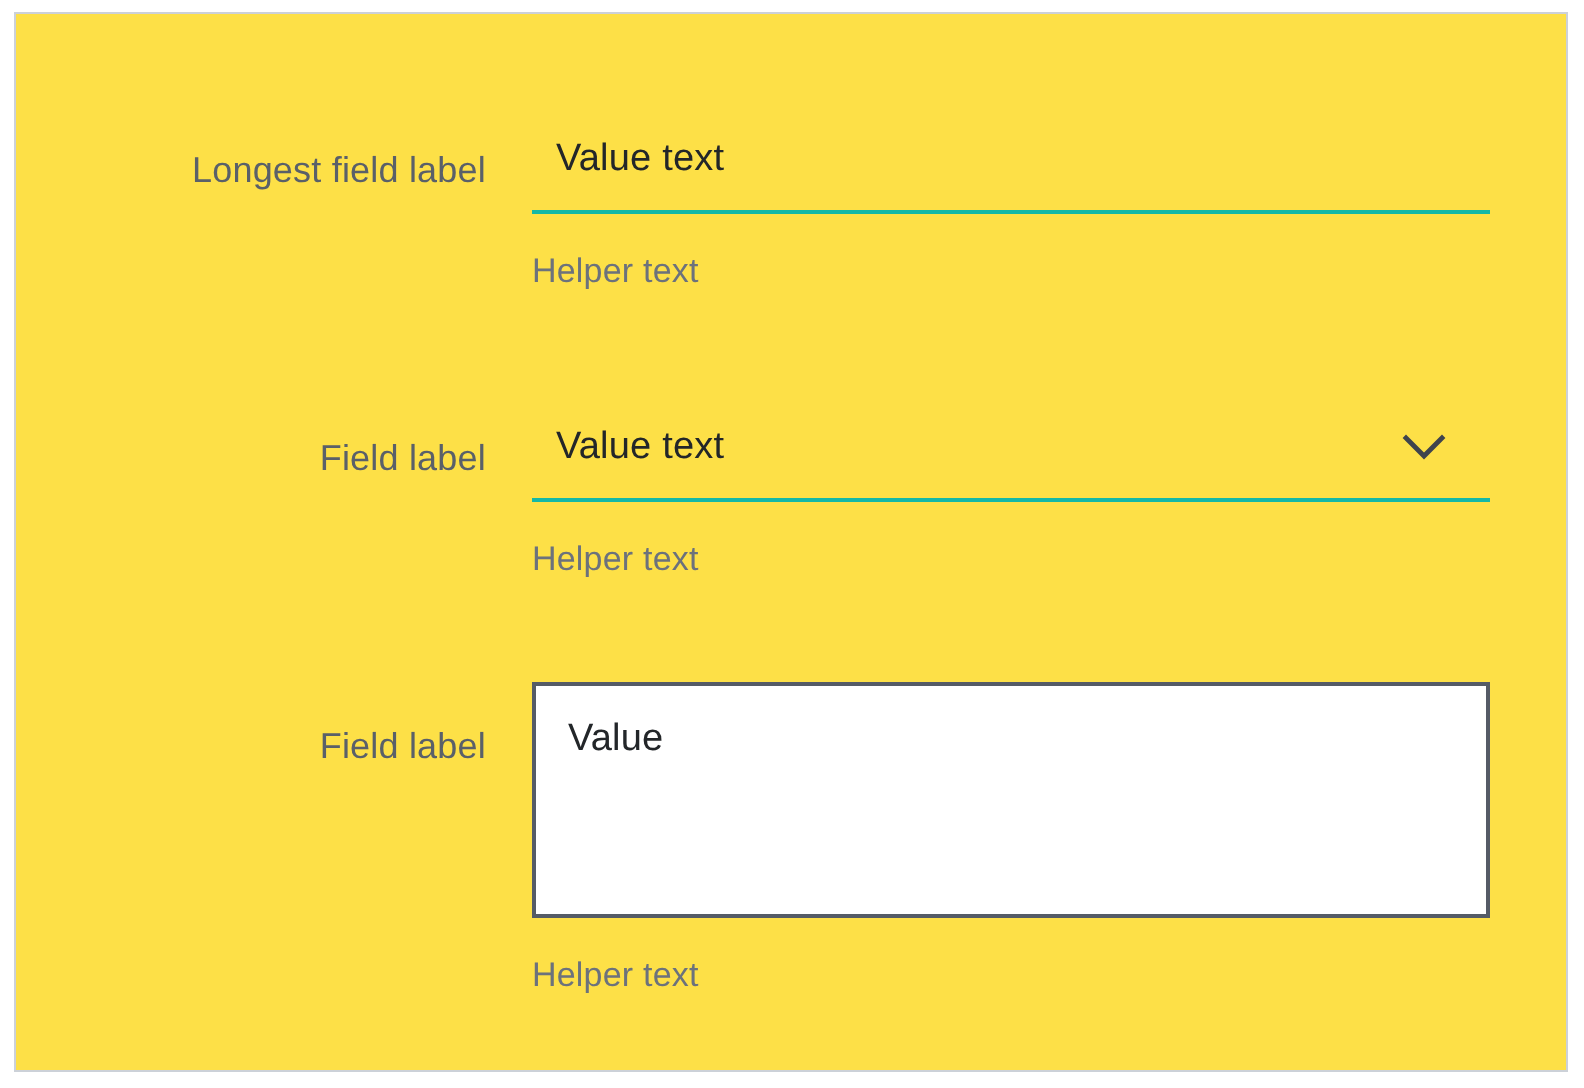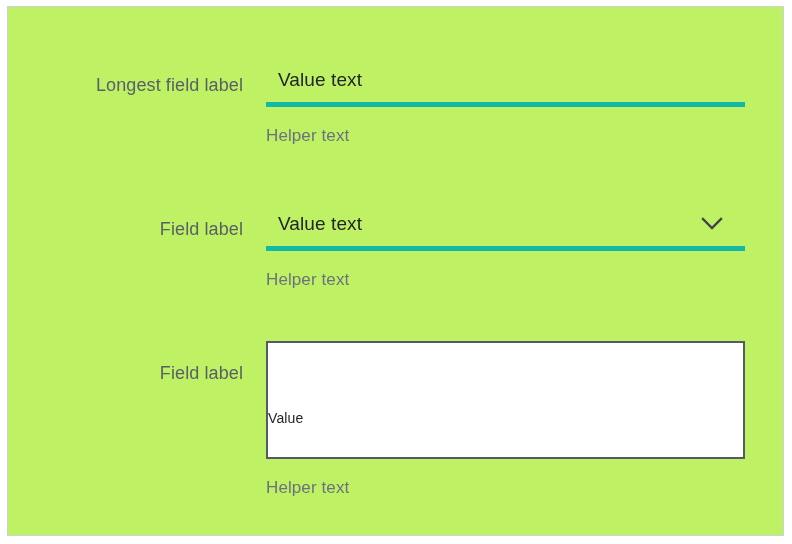--- a/index.html
+++ b/index.html
@@ -13,21 +13,21 @@
     font-family: "Liberation Sans", sans-serif;
     overflow: hidden;
   }
 
   .panel {
     position: absolute;
     left: 7px;
     top: 6px;
     width: 777px;
     height: 530px;
-    background: #bef264;
+    background: #fde047;
     border: 1px solid #ccd1d8;
     box-sizing: border-box;
   }
 
   .form {
     position: absolute;
     left: 0;
     top: 0;
     width: 100%;
     height: 100%;
@@ -55,21 +55,21 @@
   .field-control {
     position: absolute;
     left: 258px;
     width: 479px;
   }
 
   
   .line-input {
     position: relative;
     height: 40px;
-    border-bottom: 5px solid #14b8a6;
+    border-bottom: 2px solid #14b8a6;
     box-sizing: border-box;
   }
 
   .line-input .value {
     position: absolute;
     left: 12px;
     top: 0px;
     font-size: 19px;
     line-height: 26px;
     color: #232629;
@@ -90,28 +90,27 @@
   .box-input {
     position: relative;
     height: 118px;
     border: 2px solid #555b66;
     box-sizing: border-box;
     background: #ffffff;
   }
 
   .box-input .value {
     position: absolute;
-    left: 0;
+    left: 16px;
     top: 14px;
-    font-size: 14px;
+    font-size: 19px;
     line-height: 26px;
     color: #232629;
     letter-spacing: 0.1px;
     white-space: nowrap;
-    margin-top: 48px;
   }
 
   
   .helper-text {
     position: absolute;
     left: 0px;
     font-size: 17px;
     line-height: 22px;
     color: #6c727c;
     letter-spacing: 0.1px;

